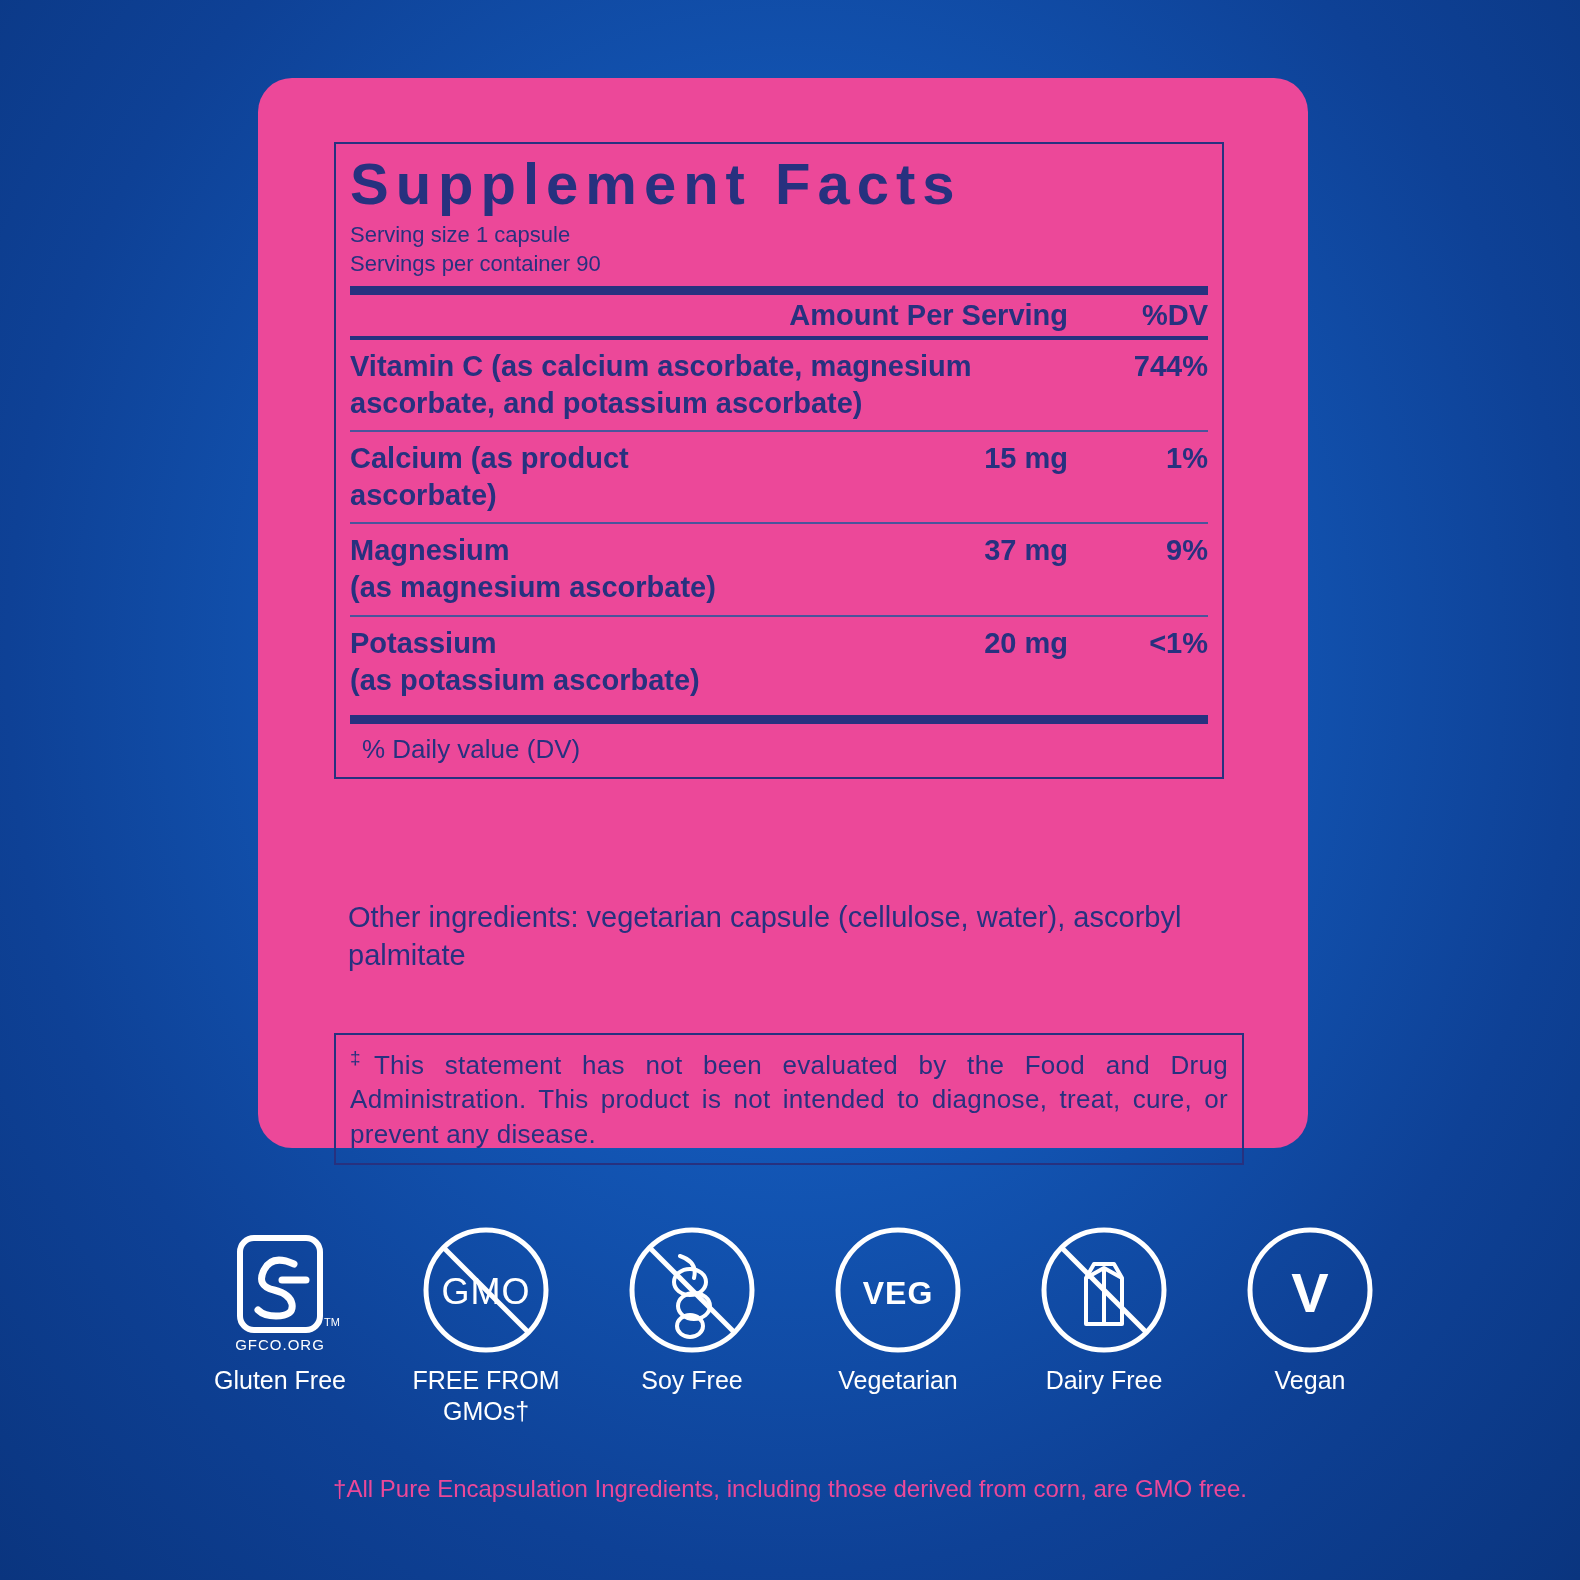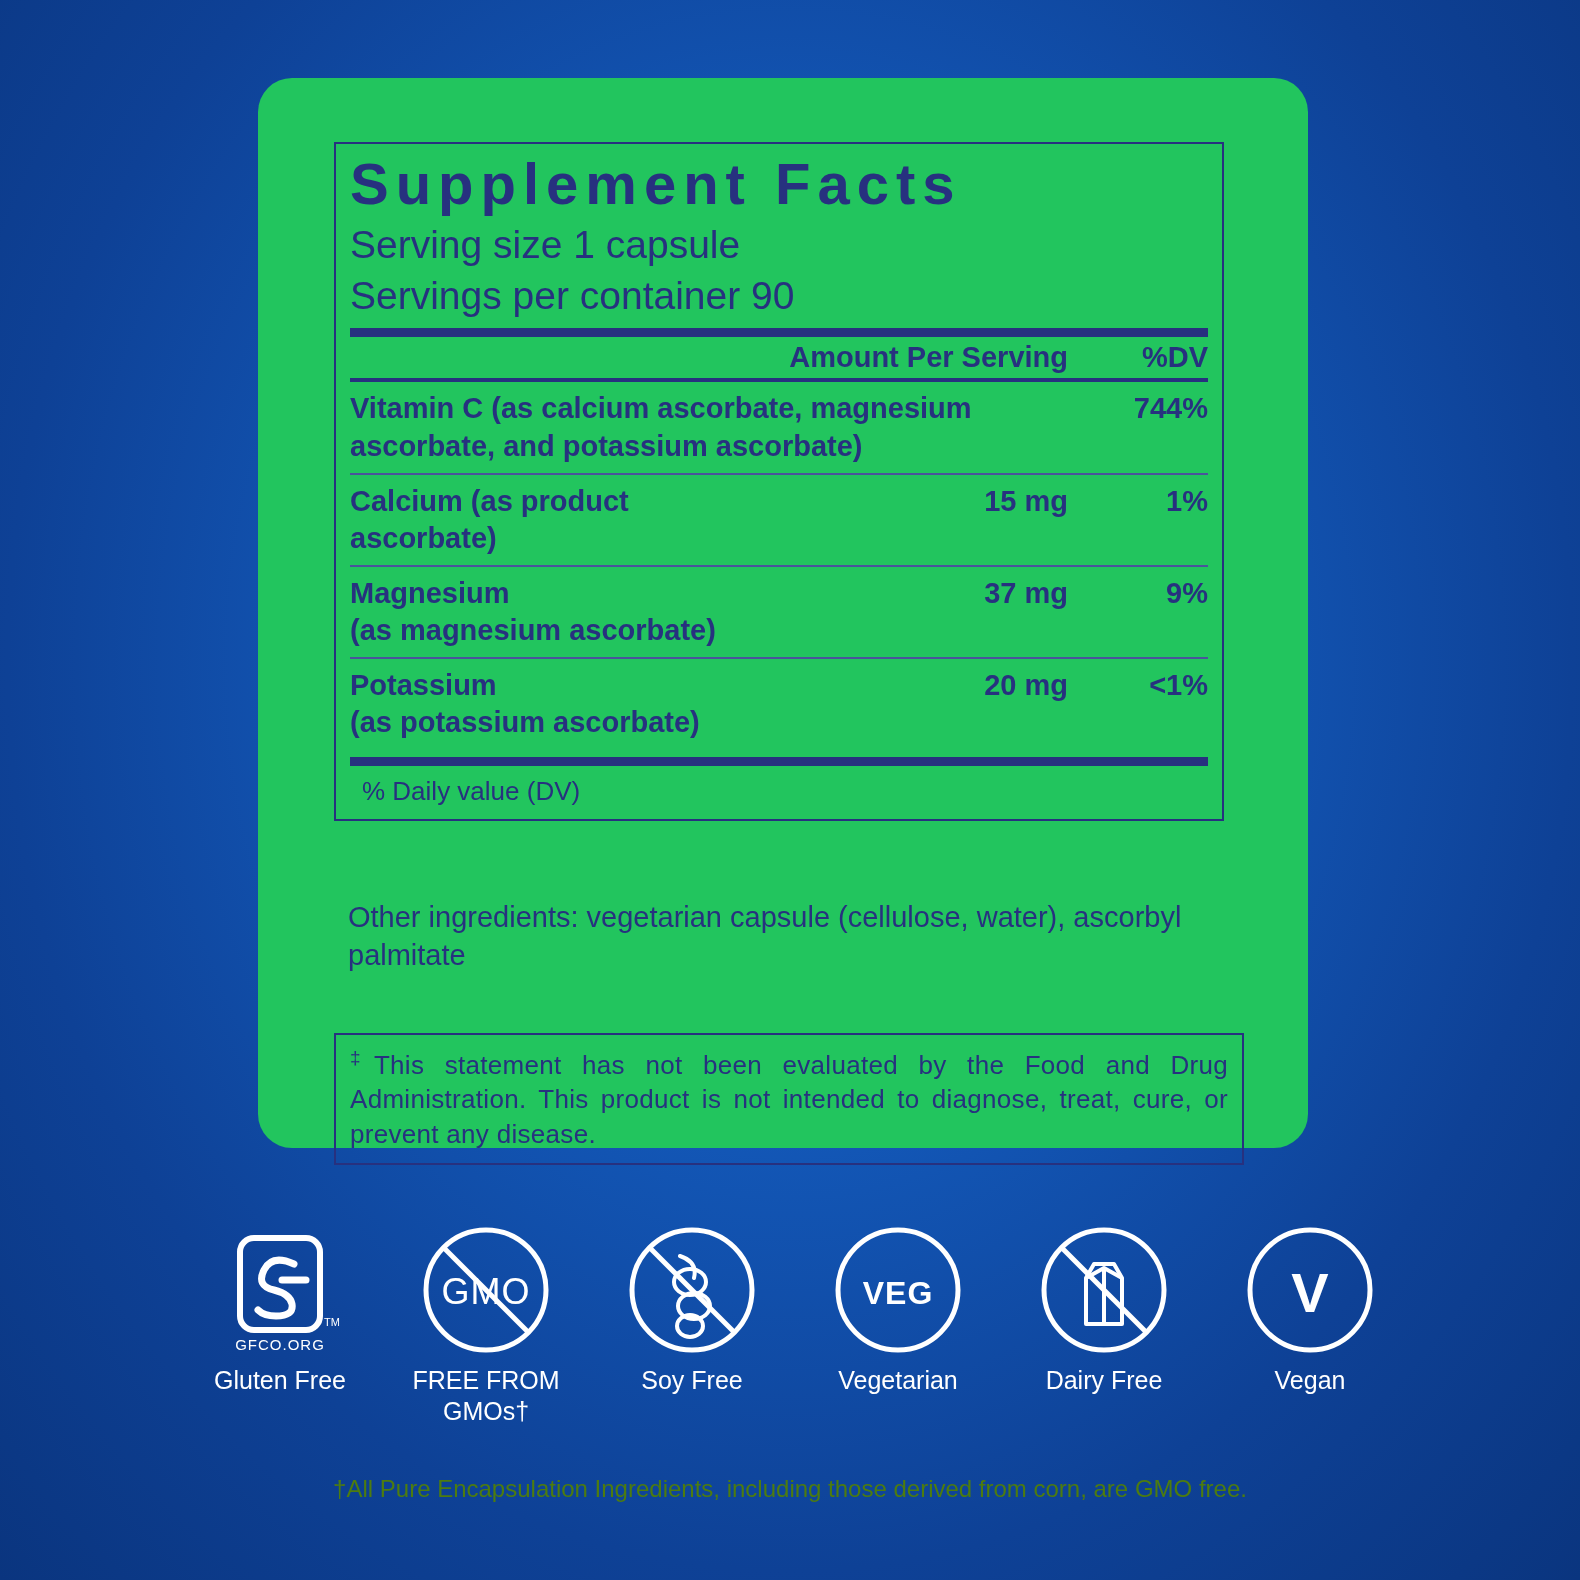--- a/index.html
+++ b/index.html
@@ -15,21 +15,21 @@
     position: relative;
   }
 
   
   .card {
     position: absolute;
     left: 258px;
     top: 78px;
     width: 1050px;
     height: 1070px;
-    background: #22c55e;
+    background: #ec4899;
     border-radius: 34px;
   }
 
   
   .sf-panel {
     position: absolute;
     left: 76px;
     top: 64px;
     width: 890px;
     border: 2px solid #27317f;
@@ -41,21 +41,21 @@
   .sf-title {
     font-size: 58px;
     font-weight: bold;
     letter-spacing: 7px;
     line-height: 1.05;
     padding: 10px 0 4px 0;
     white-space: nowrap;
   }
 
   .sf-serving {
-    font-size: 39px;
+    font-size: 22px;
     line-height: 1.25;
     margin-top: 2px;
   }
 
   .rule-thick {
     height: 9px;
     background: #27317f;
     margin-top: 8px;
   }
   .rule-med {
@@ -151,21 +151,21 @@
     text-align: center;
     line-height: 1.25;
   }
 
   .footnote-bottom {
     position: absolute;
     left: 0;
     top: 1475px;
     width: 100%;
     text-align: center;
-    color: #4d7c0f;
+    color: #ec4899;
     font-size: 24px;
   }
 </style>
 </head>
 <body>
 
 <div class="card">
 
   <div class="sf-panel">
 

